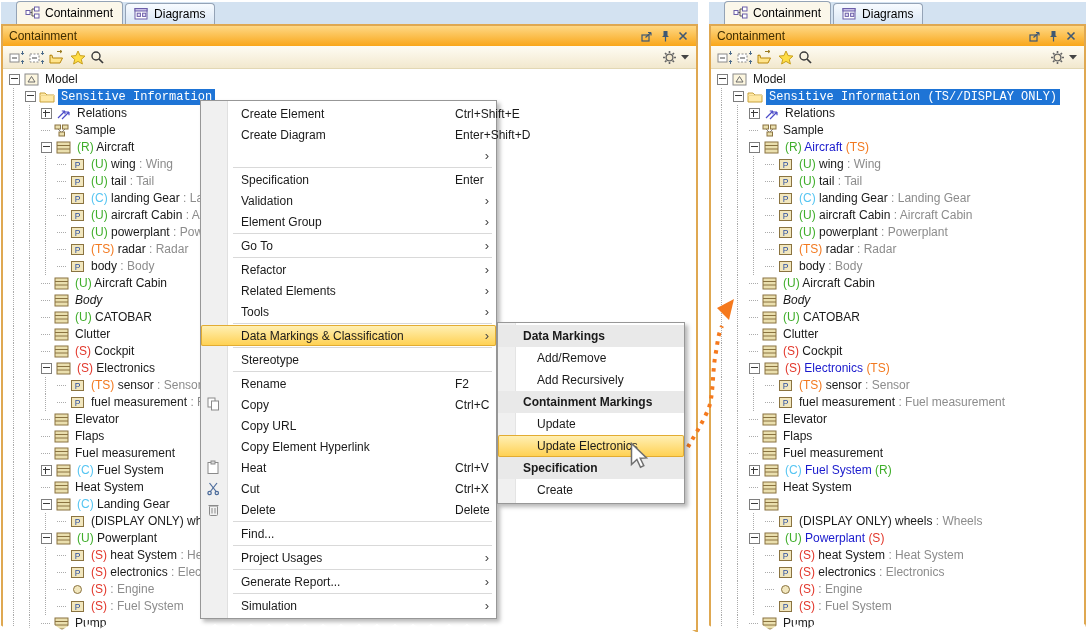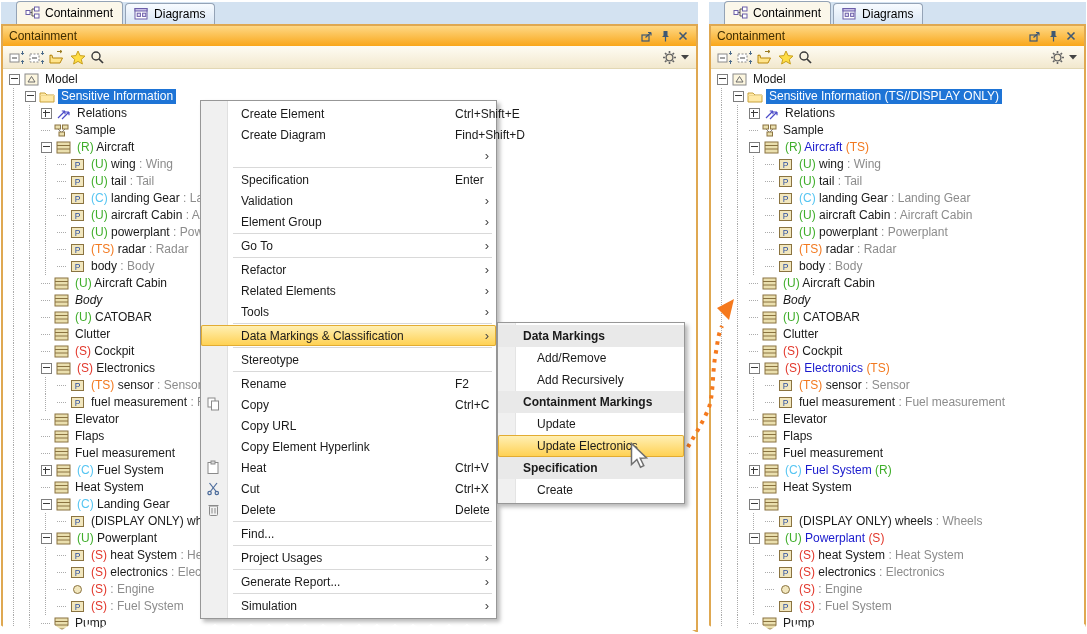--- a/index.html
+++ b/index.html
@@ -32,21 +32,21 @@
   .guide{width:16px;height:17px;flex:none;position:relative;}
   .guide::before{content:"";position:absolute;left:4px;top:0;bottom:0;border-left:1px dotted #ABABAB;}
   .exp{width:9px;height:9px;flex:none;border:1px solid #7E7E7E;background:#fff;position:relative;margin-right:3px;}
   .exp::before{content:"";position:absolute;left:1px;right:1px;top:3px;height:1px;background:#3a3a3a;}
   .exp.p::after{content:"";position:absolute;top:1px;bottom:1px;left:3px;width:1px;background:#3a3a3a;}
   .noexp{width:9px;height:0;flex:none;border-top:1px dotted #ABABAB;margin-right:3px;}
   .icn{width:16px;height:14px;flex:none;margin-right:3px;display:flex;align-items:center;justify-content:center;}
   .label{padding:0 3px;display:inline-block;line-height:15px;}
   .label.it{font-style:italic;}
   .trow.sel .label{background:#1E74D6;}
-  .trow.sel .label .seg{color:#fff !important;}
+  .trow.sel .label .seg{color:#fff !important;font-family:Liberation Mono, monospace;}
 
   
   .menu{position:absolute;background:#fff;border:1px solid #979797;box-shadow:3px 3px 4px rgba(0,0,0,.28);
         padding:2px 0;z-index:10;font-size:12px;}
   #context-menu{left:200px;top:100px;width:295px;}
   #context-menu::before{content:"";position:absolute;left:0;top:0;bottom:0;width:26px;background:#F0F0F0;
         border-right:1px solid #E0E0E0;}
   .mi{position:relative;height:21px;display:flex;align-items:center;padding:0 11px 0 40px;color:#1a1a1a;}
   .mi .lbl{flex:1;}
   .mi .sc{position:absolute;left:254px;}
@@ -1146,21 +1146,21 @@
       </svg>
   </div>
 
   <div class="menu" id="context-menu">
       <div class="mi">
         <span class="lbl">Create Element</span>
         <span class="sc">Ctrl+Shift+E</span>
       </div>
       <div class="mi">
         <span class="lbl">Create Diagram</span>
-        <span class="sc">Find+Shift+D</span>
+        <span class="sc">Enter+Shift+D</span>
       </div>
       <div class="mi">
         <span class="arr">›</span>
       </div>
       <div class="msep"></div>
       <div class="mi">
         <span class="lbl">Specification</span>
         <span class="sc">Enter</span>
       </div>
       <div class="mi">

